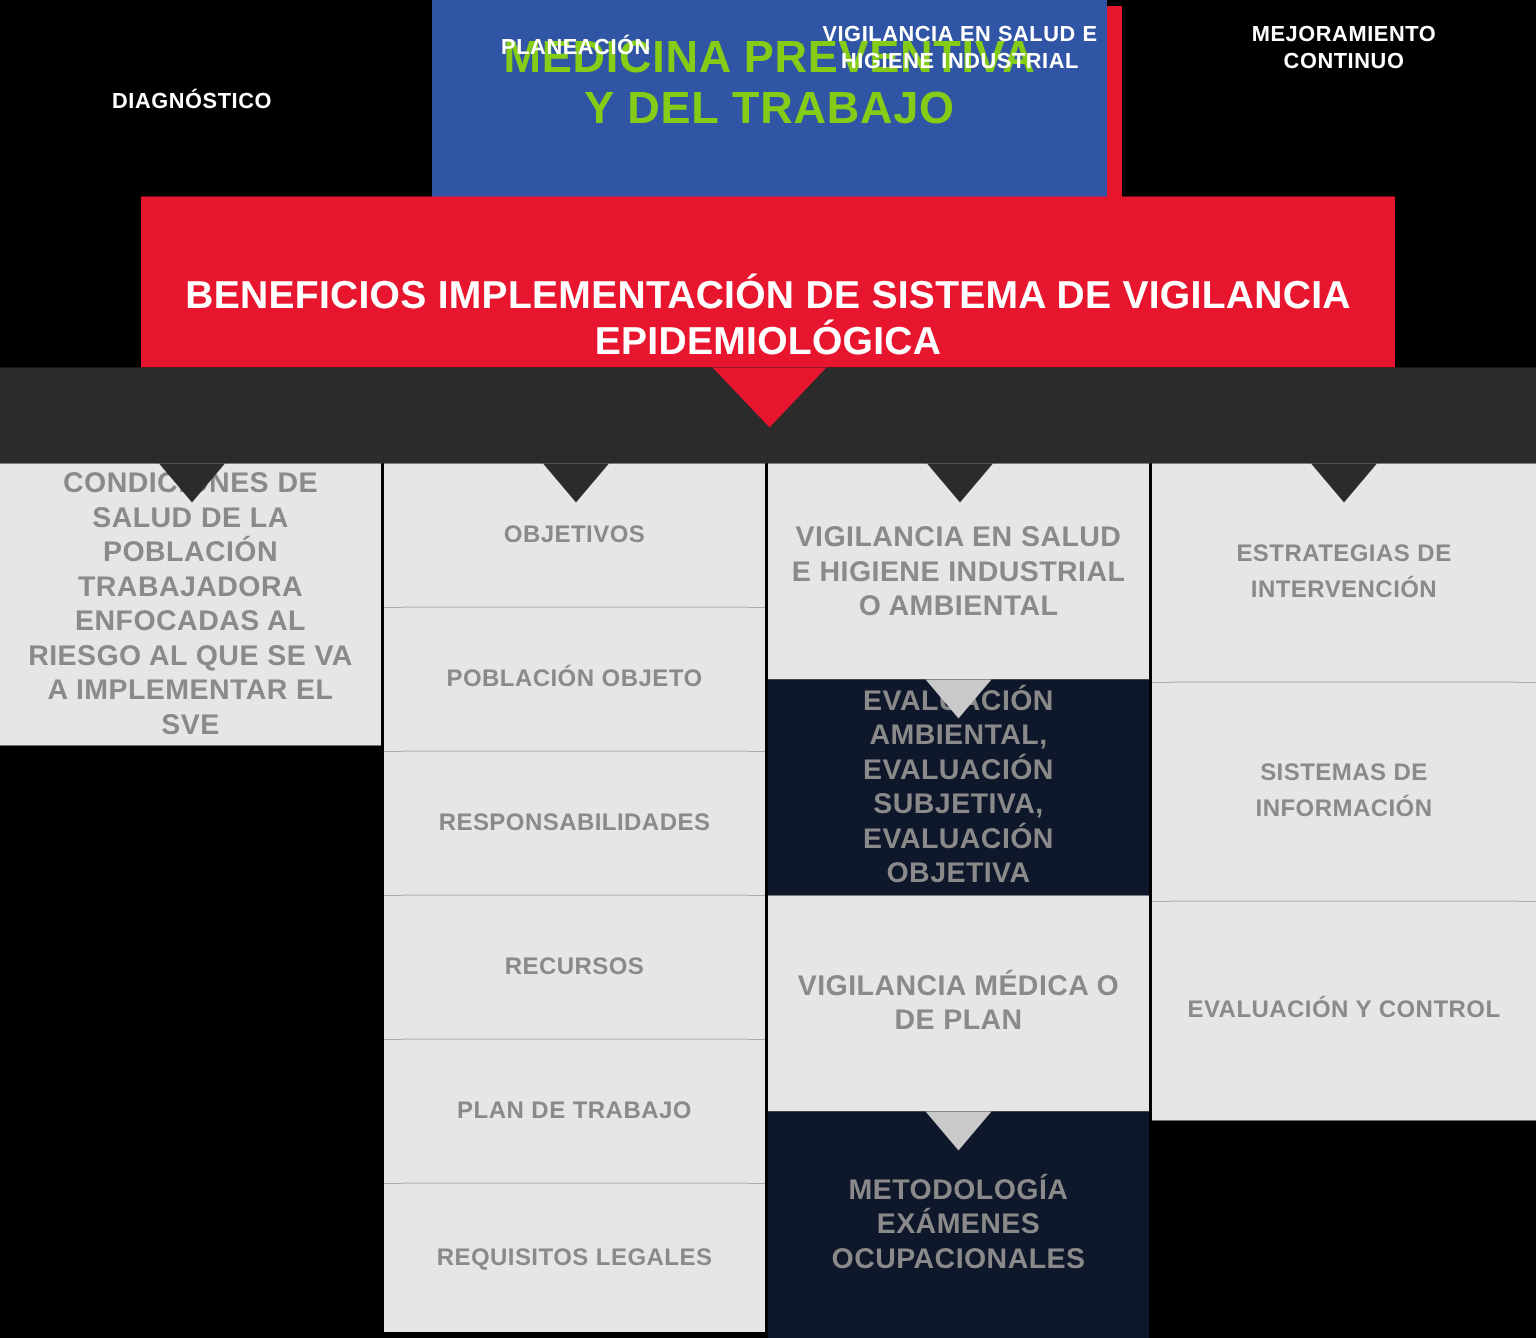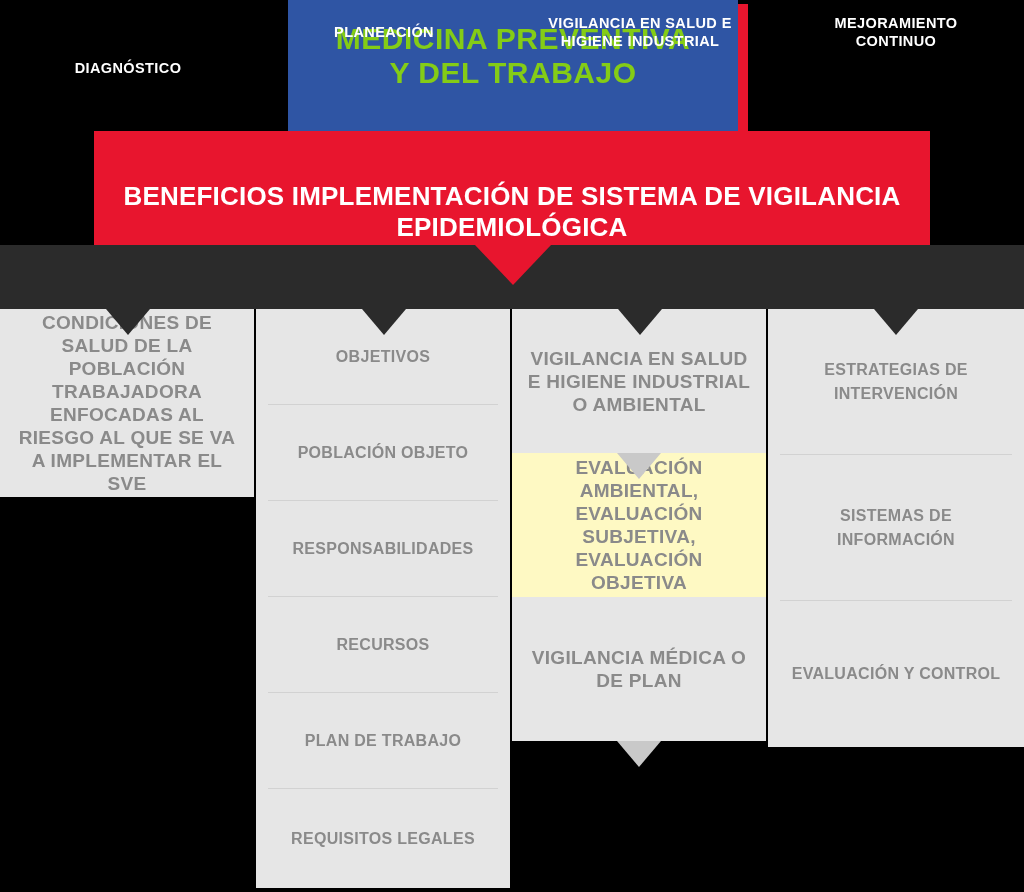--- a/index.html
+++ b/index.html
@@ -128,21 +128,21 @@
     justify-content: center;
     text-align: center;
     color: #8a8a8a;
     font-weight: bold;
     font-size: 16px;
     line-height: 24px;
     letter-spacing: 0.3px;
     padding: 6px 14px;
   }
   .cell.light { background: #e6e6e6; }
-  .cell.dark  { background: #fef9c3; }
+  .cell.dark  { background: #0f172a; }
   .cell.sep::after {
     content: "";
     position: absolute;
     left: 12px; right: 12px; bottom: 0;
     height: 1px;
     background: #d2d2d2;
   }
   .cell-arrow {
     position: absolute;
     left: 50%;
@@ -233,20 +233,23 @@
       <span>VIGILANCIA EN SALUD E HIGIENE INDUSTRIAL O AMBIENTAL</span>
       <div class="cell-arrow"></div>
     </div>
     <div class="cell dark small" style="height:144px;">
       <span>EVALUACIÓN AMBIENTAL, EVALUACIÓN SUBJETIVA, EVALUACIÓN OBJETIVA</span>
     </div>
     <div class="cell light small" style="height:144px;">
       <span>VIGILANCIA MÉDICA  O DE PLAN</span>
       <div class="cell-arrow"></div>
     </div>
+    <div class="cell dark small" style="height:151px;">
+      <span>METODOLOGÍA EXÁMENES OCUPACIONALES</span>
+    </div>
   </div>
 
   <div class="col" style="left:768px; width:256px;">
     <div class="cell light sep" style="height:146px;">
       <span>ESTRATEGIAS DE INTERVENCIÓN</span>
     </div>
     <div class="cell light sep" style="height:146px;">
       <span>SISTEMAS DE INFORMACIÓN</span>
     </div>
     <div class="cell light" style="height:146px;">

